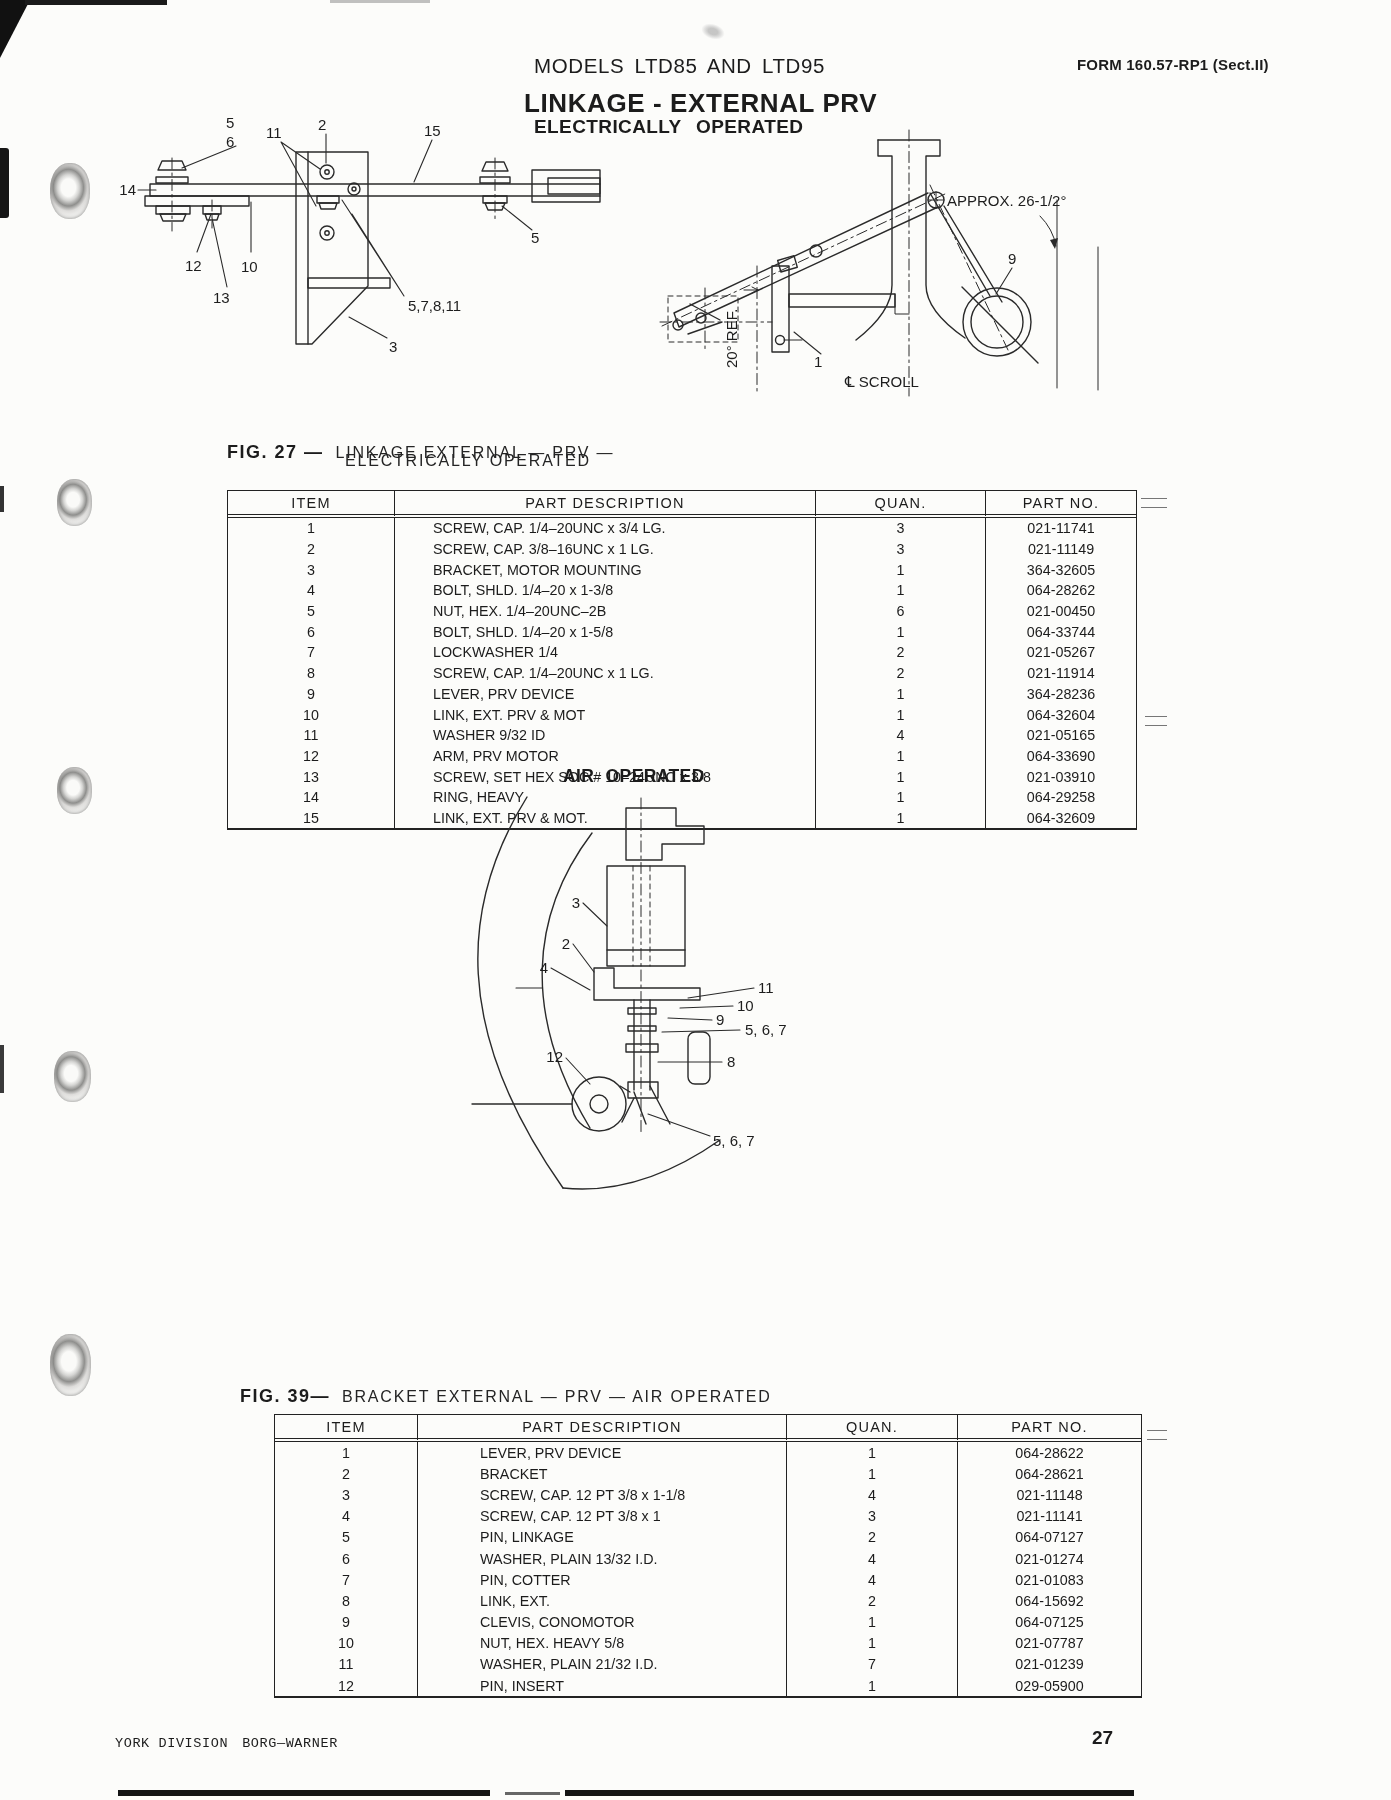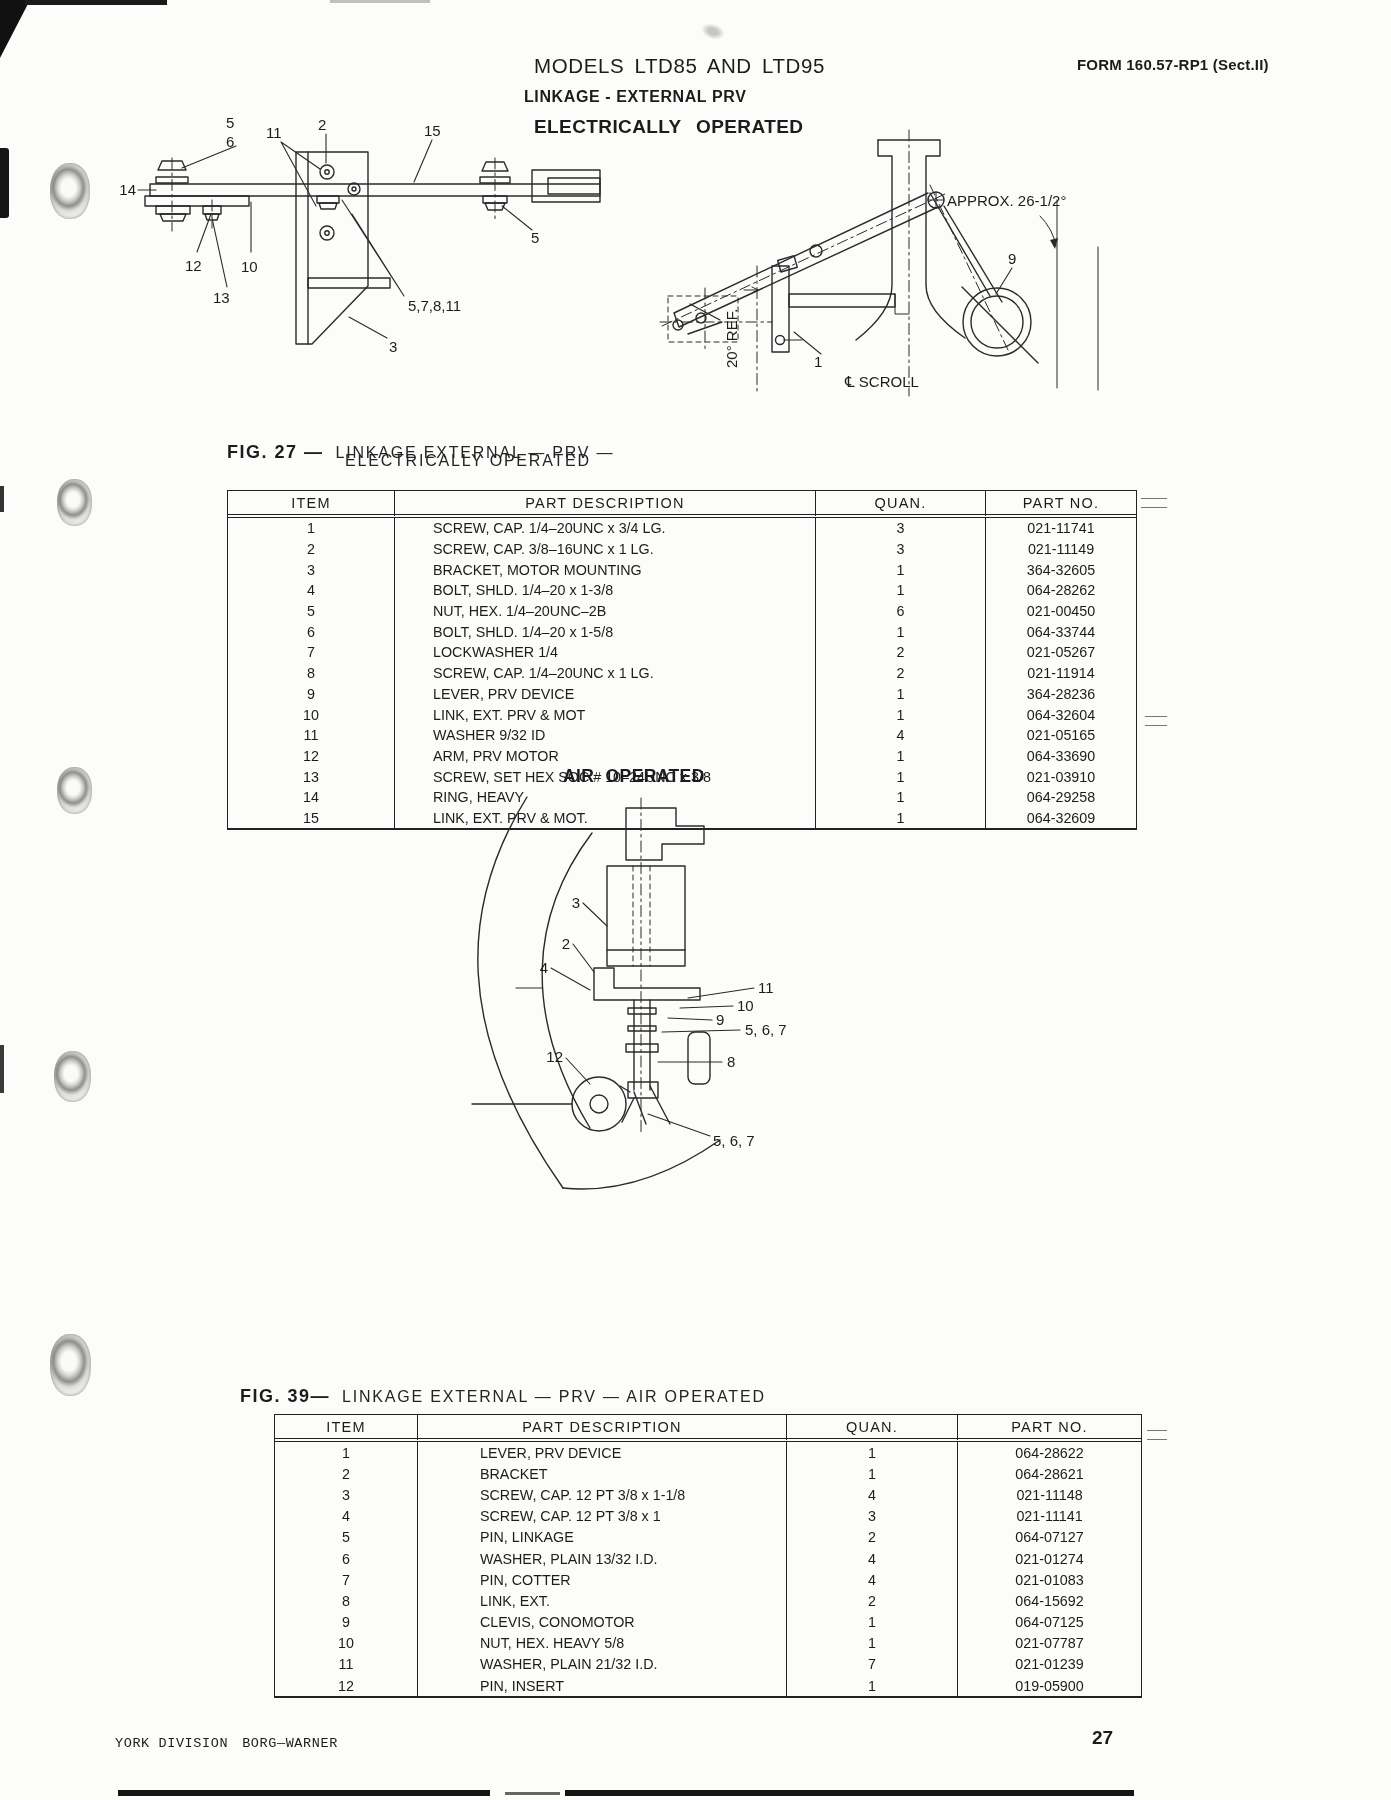--- a/index.html
+++ b/index.html
@@ -27,21 +27,21 @@
   .eq-mark{height:8px;border-top:1.8px solid #4a4a4a;border-bottom:1.8px solid #4a4a4a;opacity:.75;}
   .eq1{left:1141px;top:498px;width:26px;}
   .eq2{left:1145px;top:716px;width:22px;}
   .eq3{left:1147px;top:1430px;width:20px;}
   .bot-line1{left:118px;top:1790px;width:372px;height:6px;background:#141414;}
   .bot-line2{left:505px;top:1792px;width:55px;height:3px;background:#666;}
   .bot-line3{left:565px;top:1790px;width:569px;height:6px;background:#141414;}
   
   .form-no{left:1077px;top:56px;font-size:15px;font-weight:700;letter-spacing:.2px;}
   .title1{left:534px;top:54px;font-size:20.5px;font-weight:400;letter-spacing:.6px;word-spacing:4px;}
-  .title2{left:524px;top:88px;font-size:16px;font-weight:700;letter-spacing:.6px;text-align:center;}
+  .title2{left:524px;top:88px;font-size:26px;font-weight:700;letter-spacing:.6px;text-align:center;}
   .title3{left:534px;top:116px;font-size:19px;font-weight:700;letter-spacing:.4px;word-spacing:9px;}
   .air-title{left:563px;top:766px;font-size:17.5px;font-weight:700;letter-spacing:.4px;word-spacing:6px;}
   
   .fig-caption{display:flex;align-items:baseline;gap:12px;white-space:nowrap;}
   .fig-prefix{font-size:18px;font-weight:700;letter-spacing:1.5px;}
   .fig-text{font-size:16px;letter-spacing:1.8px;color:#242424;}
   .cap27{left:227px;top:430px;margin-top:12px;}
   .cap27b{left:345px;top:452px;font-size:16px;letter-spacing:1.8px;color:#242424;}
   .cap28{left:240px;top:1386px;}
   
@@ -387,21 +387,21 @@
       <text class="lbl" x="716" y="1025">9</text>
       <text class="lbl" x="745" y="1035">5, 6, 7</text>
       <text class="lbl lbl-end" x="563" y="1062">12</text>
       <text class="lbl" x="727" y="1067">8</text>
       <text class="lbl" x="713" y="1146">5, 6, 7</text>
     </g>
   </svg>
 
   <div class="abs fig-caption cap28">
     <span class="fig-prefix">FIG.  39—</span>
-    <span class="fig-text">LINKAGE EXTERNAL — PRV — AIR OPERATED</span>
+    <span class="fig-text">BRACKET EXTERNAL — PRV — AIR OPERATED</span>
   </div>
 
   <table class="parts" id="fig28-table">
     <colgroup>
         <col style="width:143px">
         <col style="width:369px">
         <col style="width:171px">
         <col style="width:183px">
       </colgroup>
     <thead>
@@ -476,21 +476,21 @@
         <tr>
           <td class="c0">11</td>
           <td class="c1">WASHER, PLAIN 21/32 I.D.</td>
           <td class="c2">7</td>
           <td class="c3">021-01239</td>
         </tr>
         <tr>
           <td class="c0">12</td>
           <td class="c1">PIN, INSERT</td>
           <td class="c2">1</td>
-          <td class="c3">019-05900</td>
+          <td class="c3">029-05900</td>
         </tr>
       </tbody>
   </table>
 
   <div class="abs footer">
     <span>YORK DIVISION</span><span>BORG—WARNER</span>
   </div>
   <div class="abs page-num">27</div>
 
 </div>

